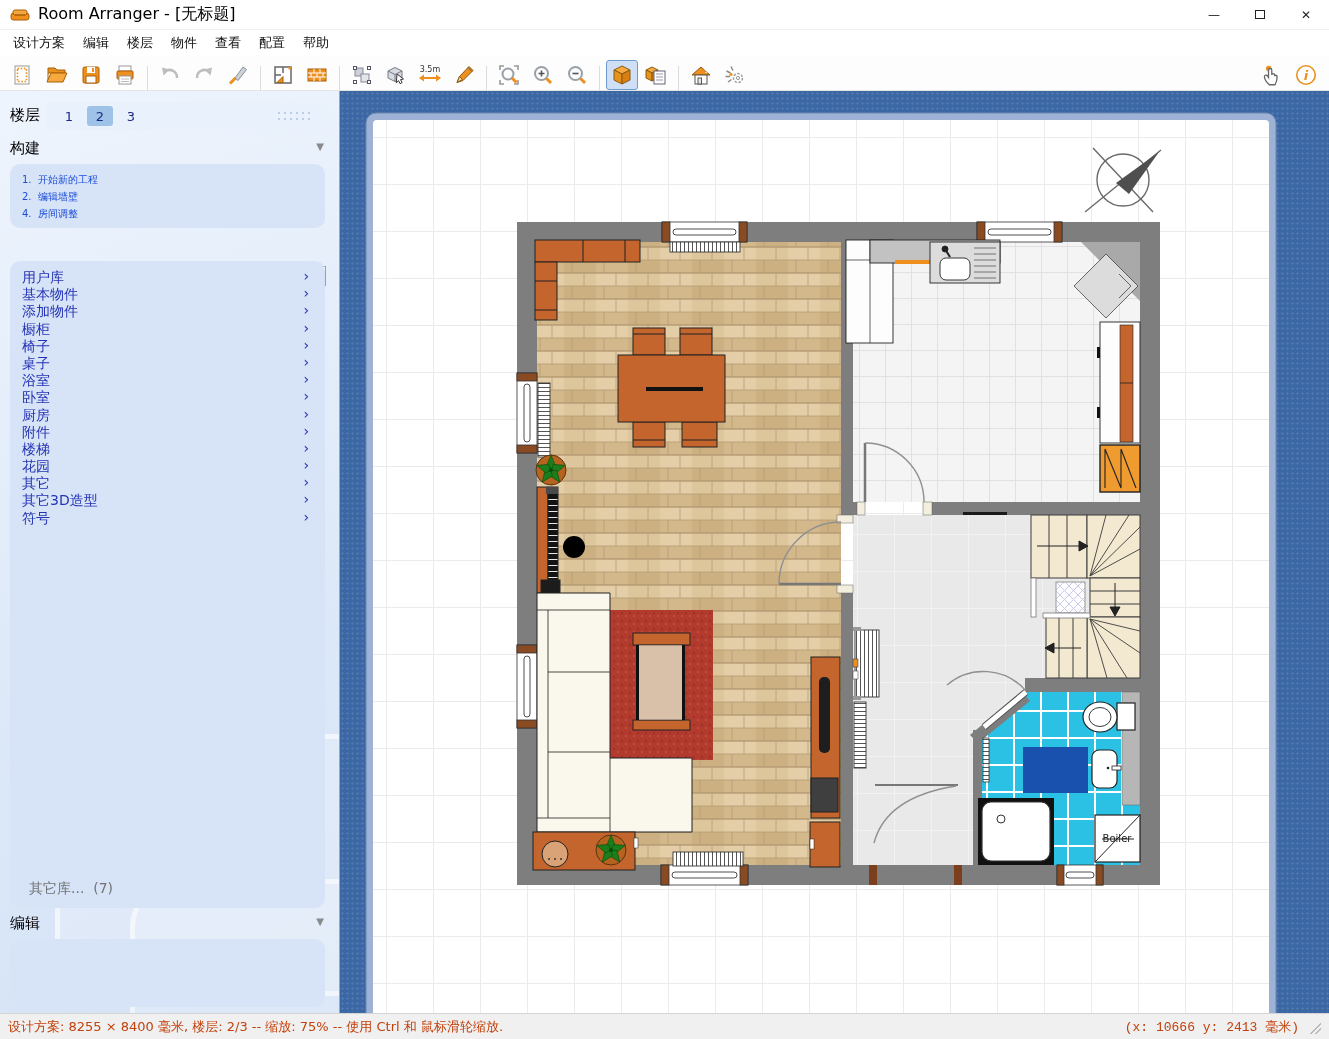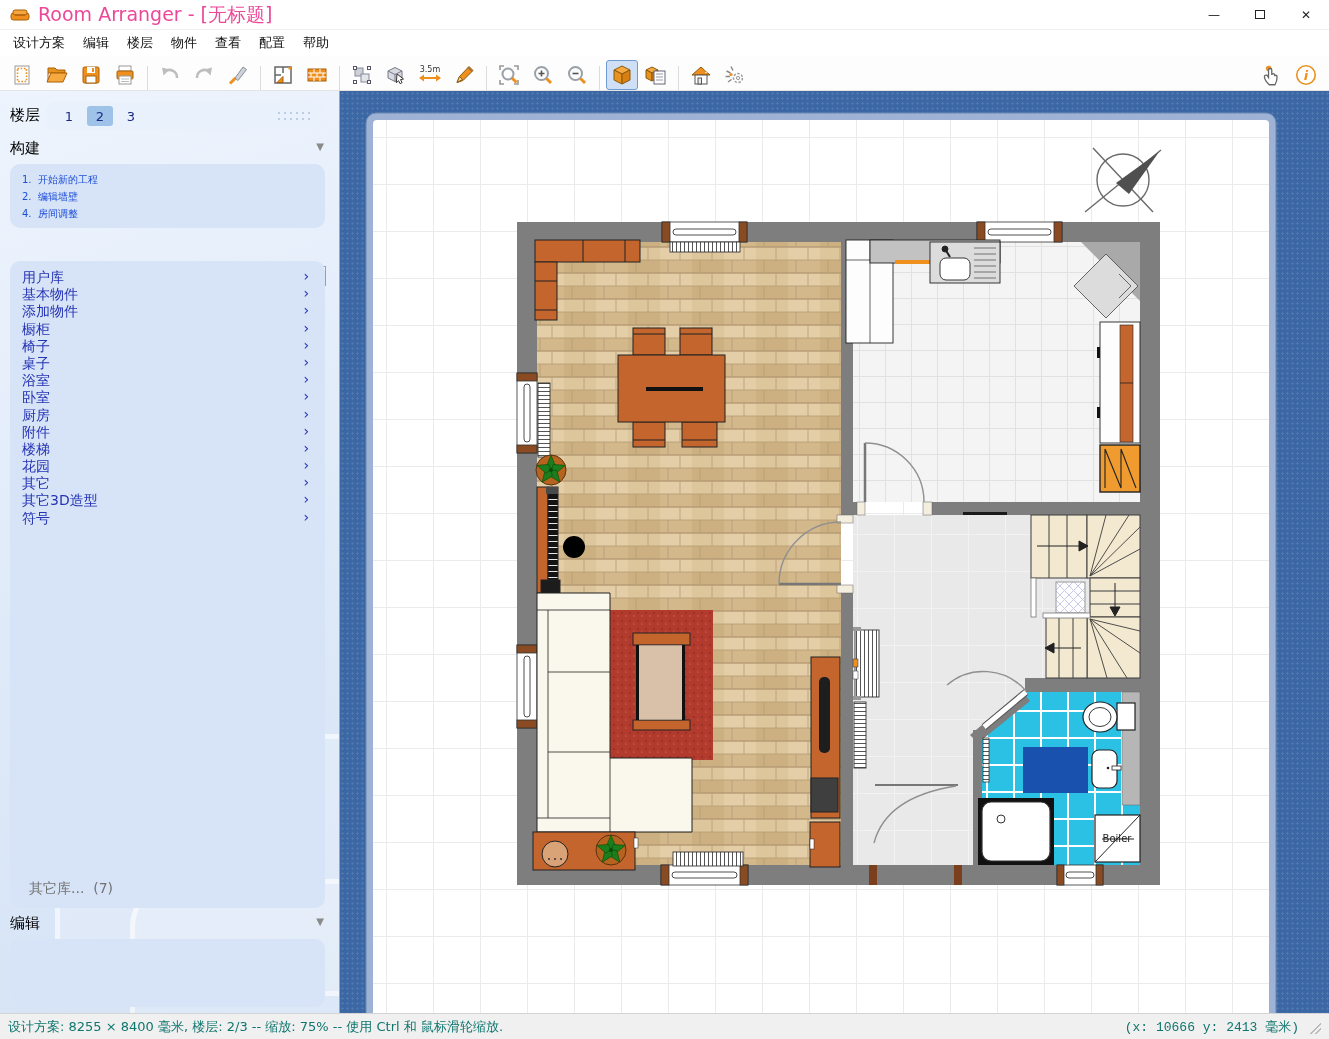--- a/index.html
+++ b/index.html
@@ -2,21 +2,21 @@
 <html><head>
 <meta charset="utf-8">
 <style>
   * { margin:0; padding:0; box-sizing:border-box; }
   html,body { width:1329px; height:1039px; font-family:"DejaVu Sans", sans-serif; background:#fff; overflow:hidden; }
   #app { position:relative; width:1329px; height:1039px; background:#fff; }
 
   
   .titlebar { position:absolute; left:0; top:0; width:1329px; height:30px; background:#ffffff; display:flex; align-items:center; border-bottom:1px solid #f0f0f0; }
   .app-icon { width:20px; height:14px; margin:0 8px 0 10px; }
-  .title-text { font-size:19px; color:#ec4899; }
+  .title-text { font-size:16px; color:#000000; }
   .win-controls { margin-left:auto; display:flex; height:30px; }
   .win-btn { width:46px; height:30px; display:flex; align-items:center; justify-content:center; font-size:12px; color:#222; cursor:default; }
   .max-glyph { width:10px; height:9px; border:1px solid #222; display:inline-block; }
 
   
   .menubar { position:absolute; left:0; top:30px; width:1087px; height:26px; background:#ffffff; display:flex; align-items:center; padding-left:4px;text-align:right; }
   .menu-item { font-size:13px; color:#111; padding:3px 9px; }
 
   
   .toolbar { position:absolute; left:0; top:56px; width:1329px; height:35px; background:#fdfdfd; display:flex; align-items:flex-end; padding:0 6px; border-bottom:1px solid #e4e4e4; }
@@ -52,21 +52,21 @@
   .more-link { position:absolute; left:19px; bottom:10px; font-size:14px; color:#737373; white-space:pre; }
   .edit-h { top:823px; }
   .edit-box { top:848px; height:68px; }
 
   
   .canvas { position:absolute; left:340px; top:91px; width:989px; height:922px; background-color:#3c67a5;
             background-image:radial-gradient(rgba(255,255,255,0.10) 1px, transparent 1.3px); background-size:5px 5px; overflow:hidden; }
   .canvas svg { position:absolute; left:0; top:0; }
 
   
-  .statusbar { position:absolute; left:0; top:1013px; width:1329px; height:26px; background:#f0f0f0; border-top:1px solid #d4d4d4; display:flex; align-items:center; font-size:13px; color:#0f766e; padding:0 8px; }
+  .statusbar { position:absolute; left:0; top:1013px; width:1329px; height:26px; background:#f0f0f0; border-top:1px solid #d4d4d4; display:flex; align-items:center; font-size:13px; color:#c2410c; padding:0 8px; }
   .status-right { margin-left:auto; display:flex; align-items:center;font-family:Liberation Mono, monospace; }
   .grip { width:14px; height:14px; margin-left:8px; background-image:linear-gradient(135deg, transparent 60%, #b9b9b9 60%, #b9b9b9 66%, transparent 66%, transparent 78%, #b9b9b9 78%, #b9b9b9 84%, transparent 84%); }
 </style>
 </head>
 <body>
 
 <div id="app">
 
   <div class="titlebar">
     <svg class="app-icon" viewBox="0 0 20 14">

